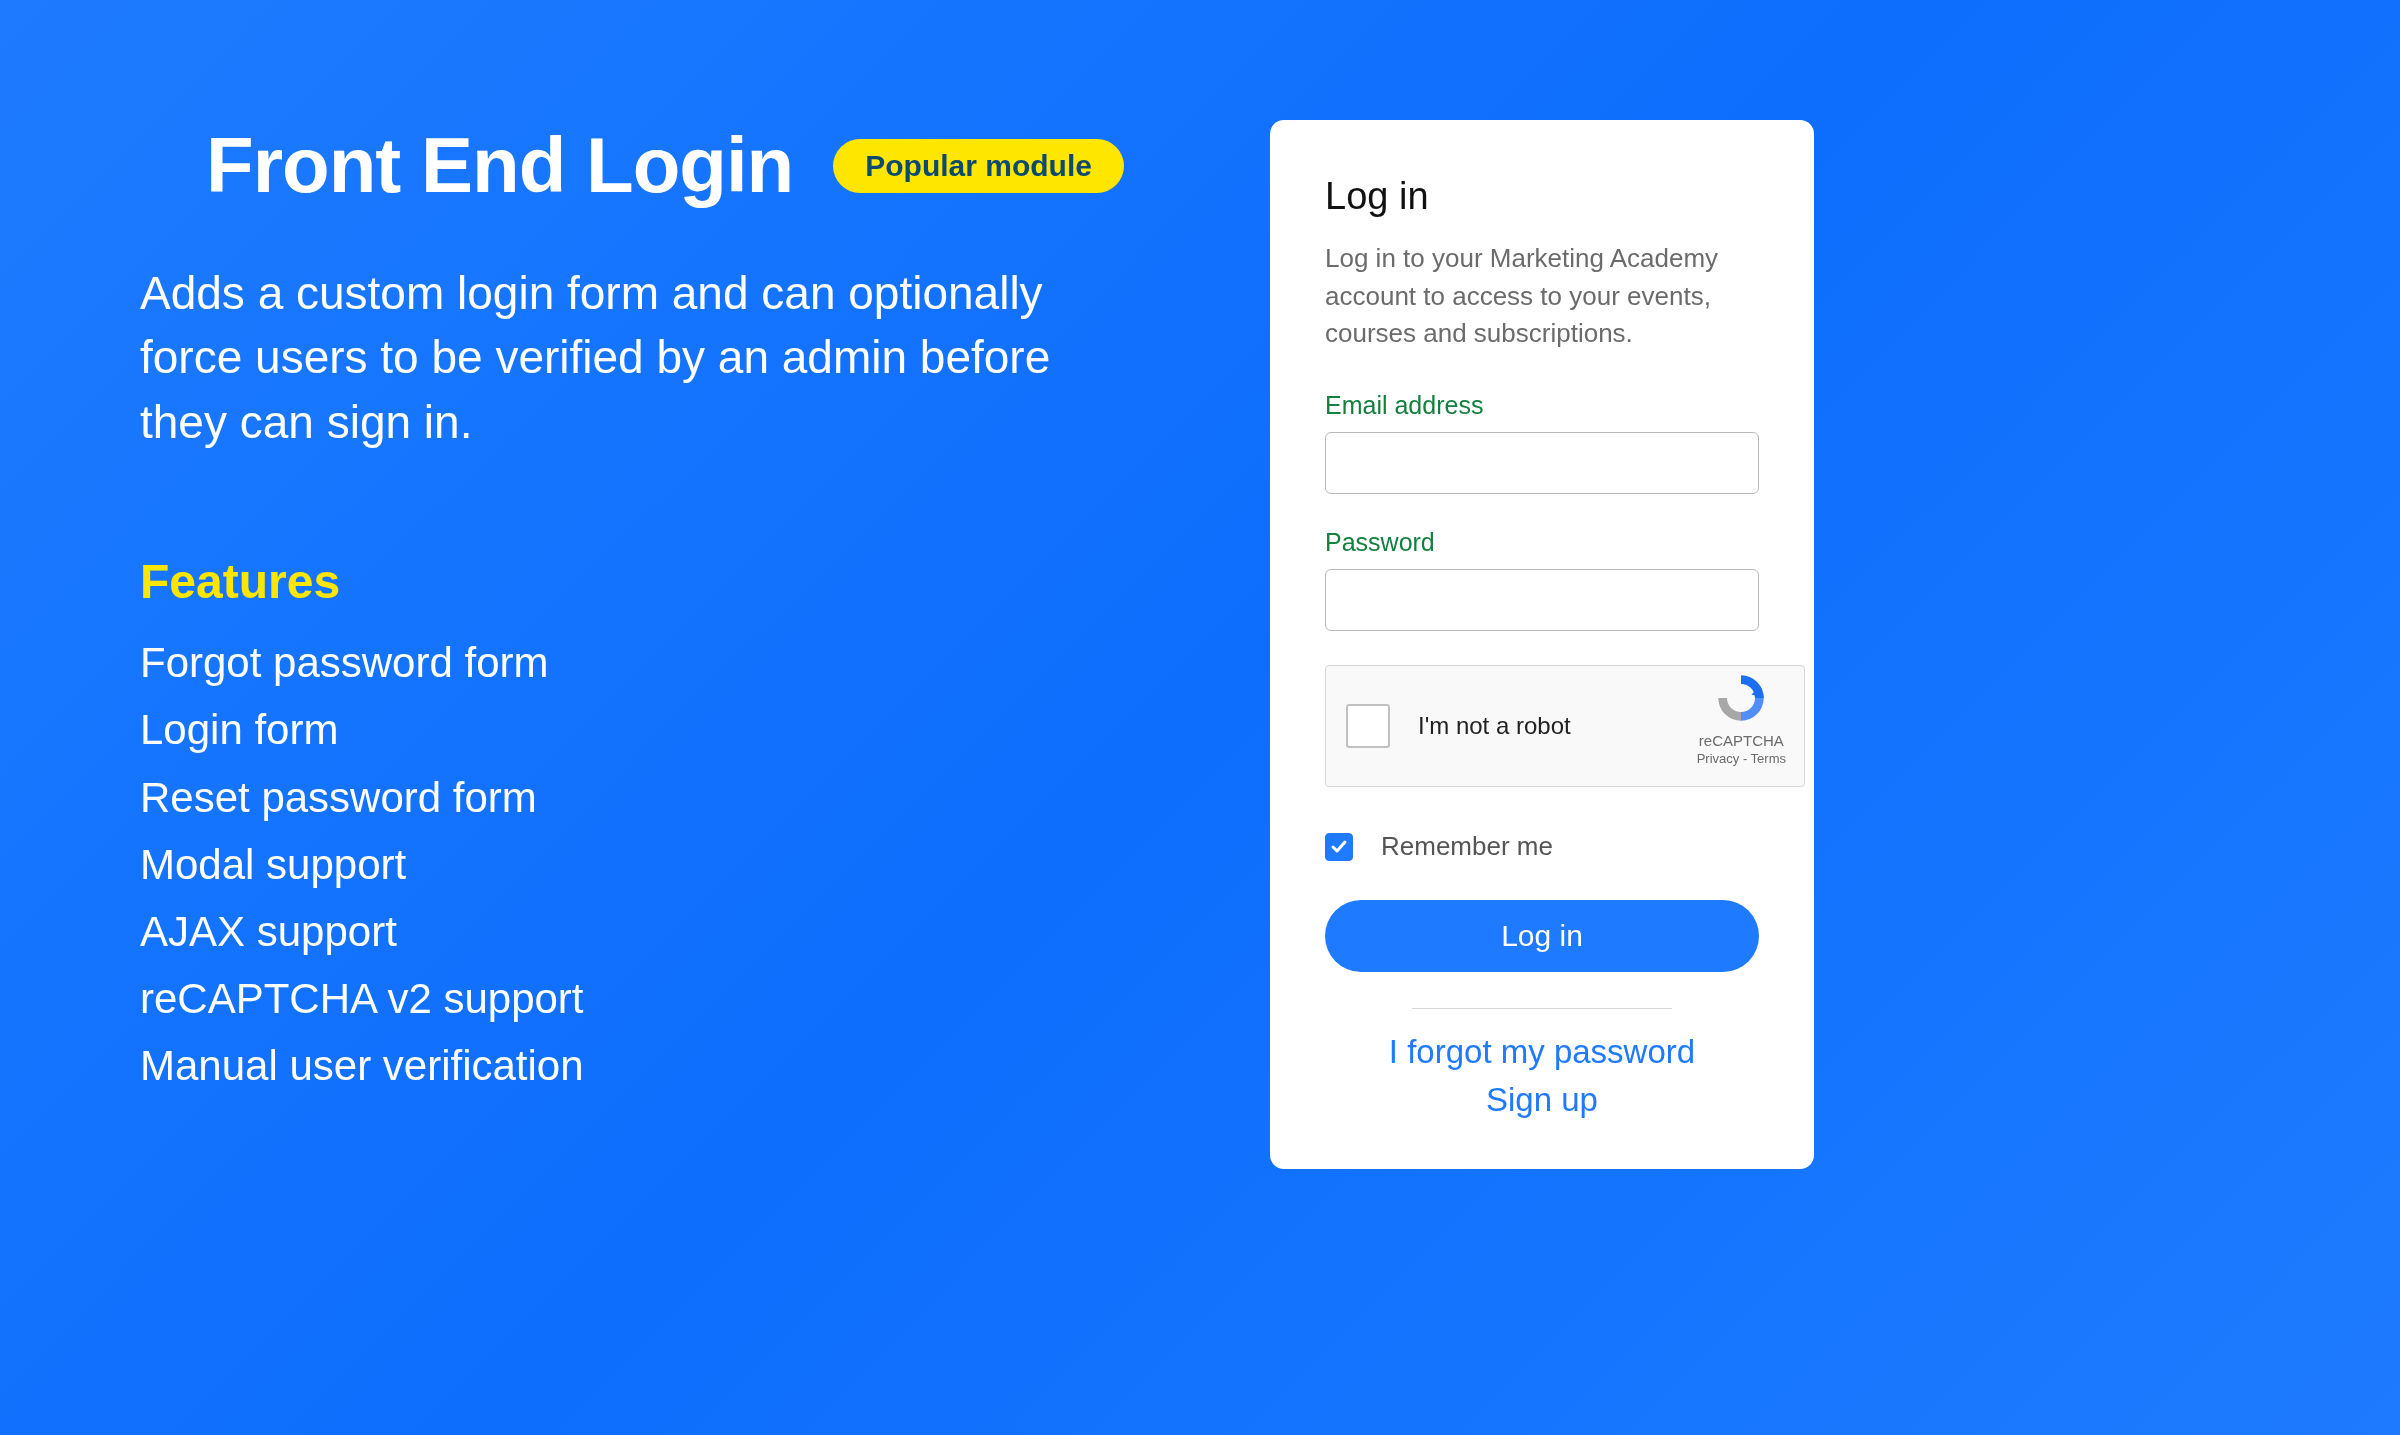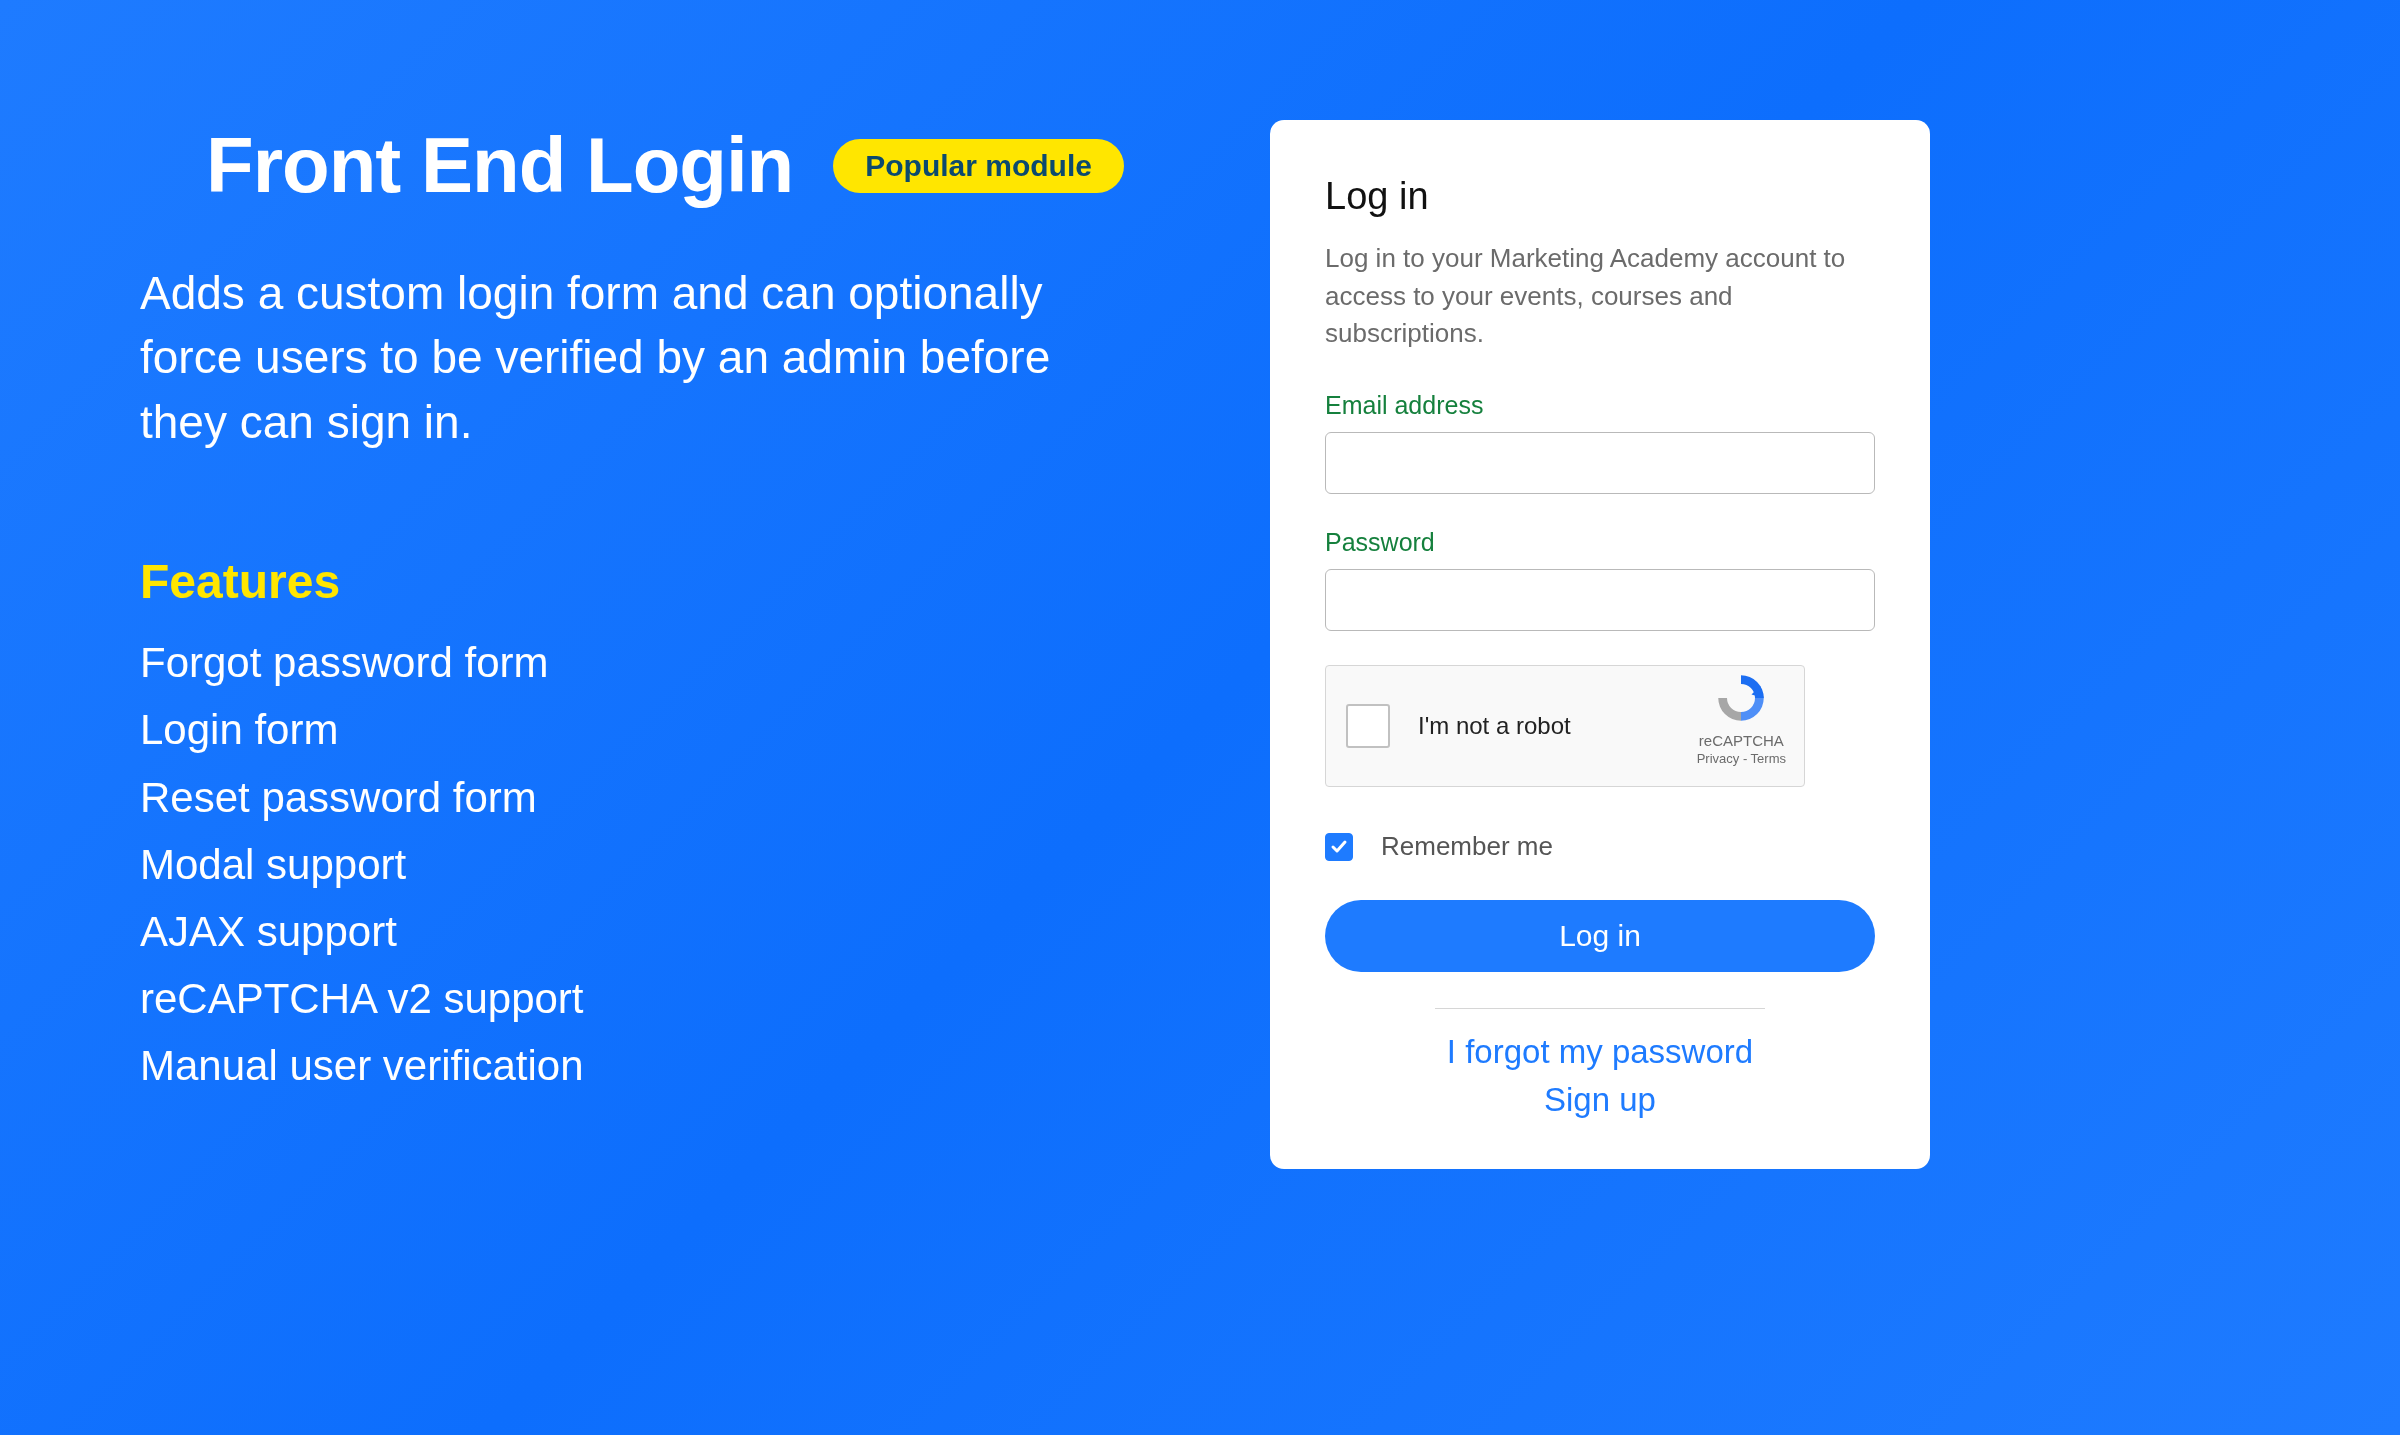--- a/index.html
+++ b/index.html
@@ -52,21 +52,21 @@
 }
 .features-list {
   list-style: none;
 }
 .features-list li {
   font-size: 42px;
   line-height: 1.6;
   color: #fff;
 }
 .right-col {
-  width: 660px;
+  width: 544px;
   margin-left: 80px;
 }
 .card {
   background: #fff;
   border-radius: 14px;
   padding: 55px 55px 40px 55px;
 }
 .card-title {
   font-size: 38px;
   color: #111;

